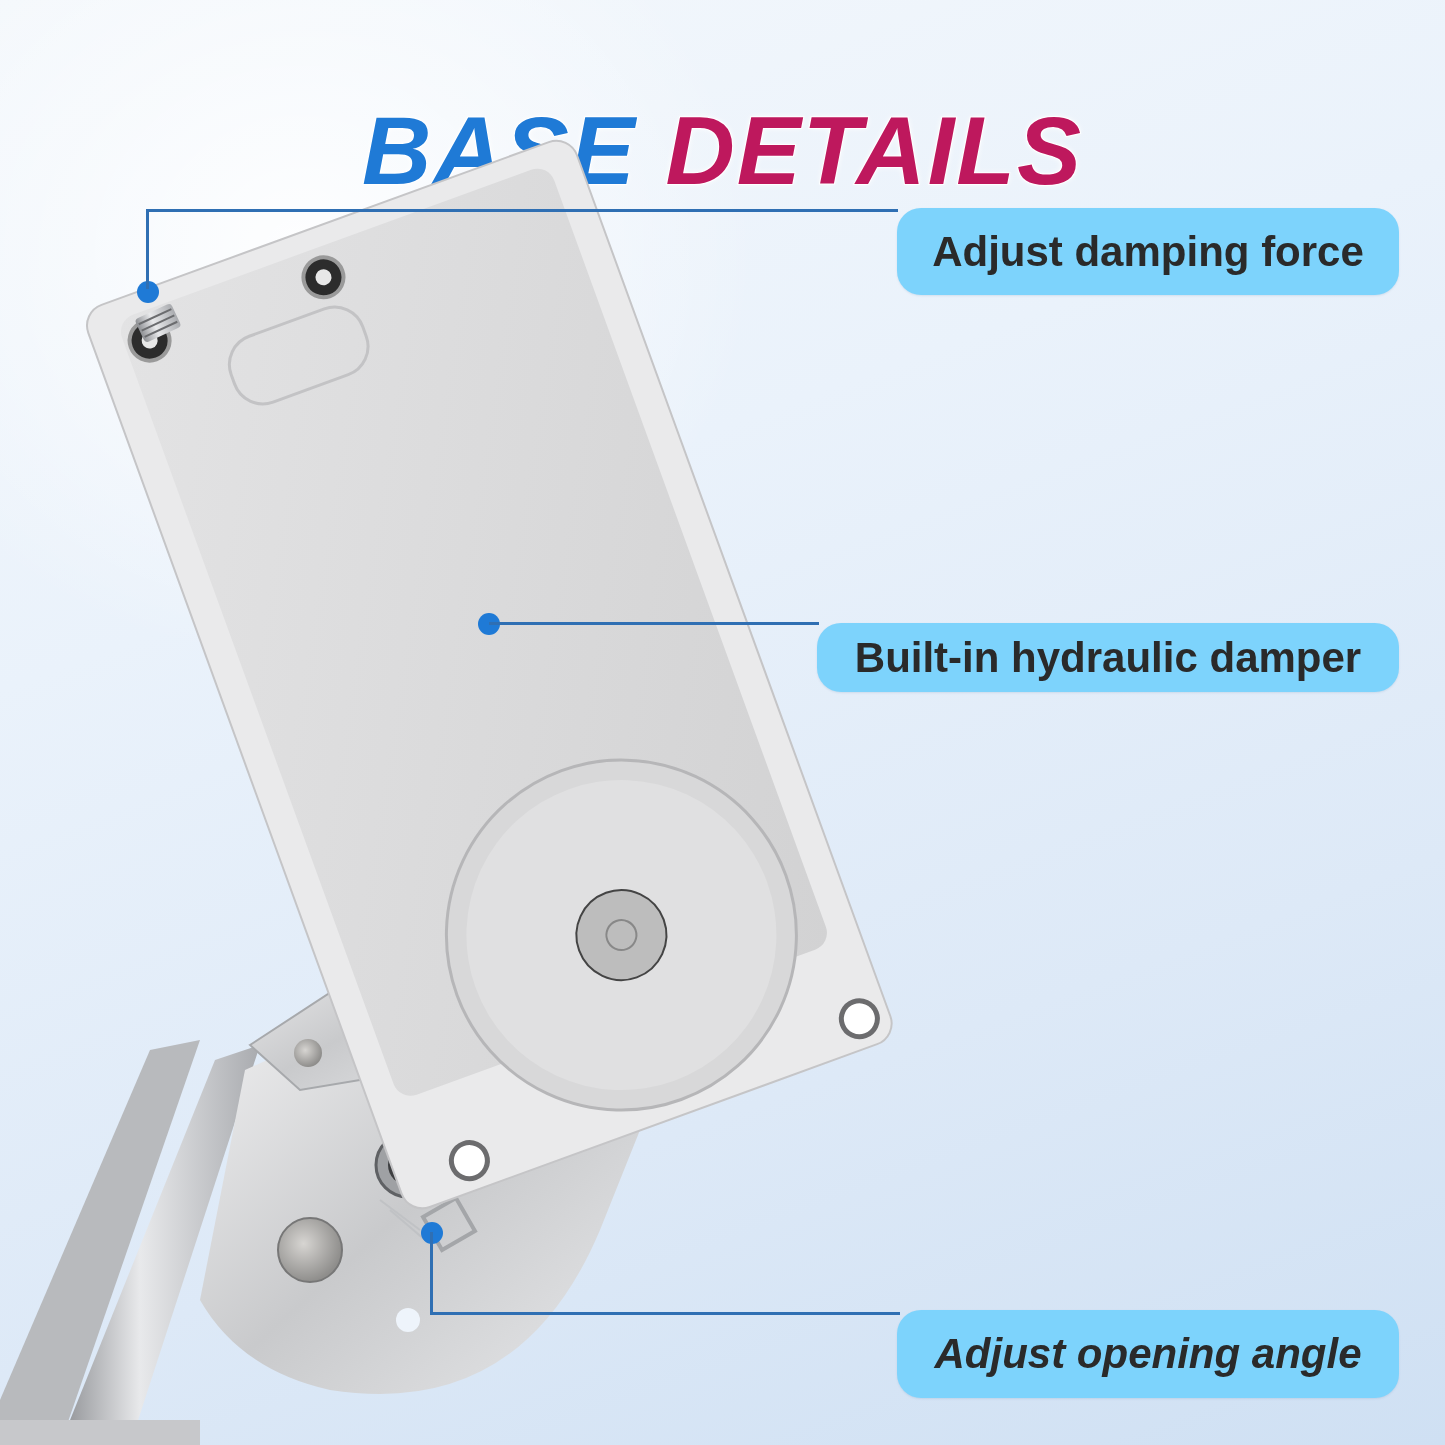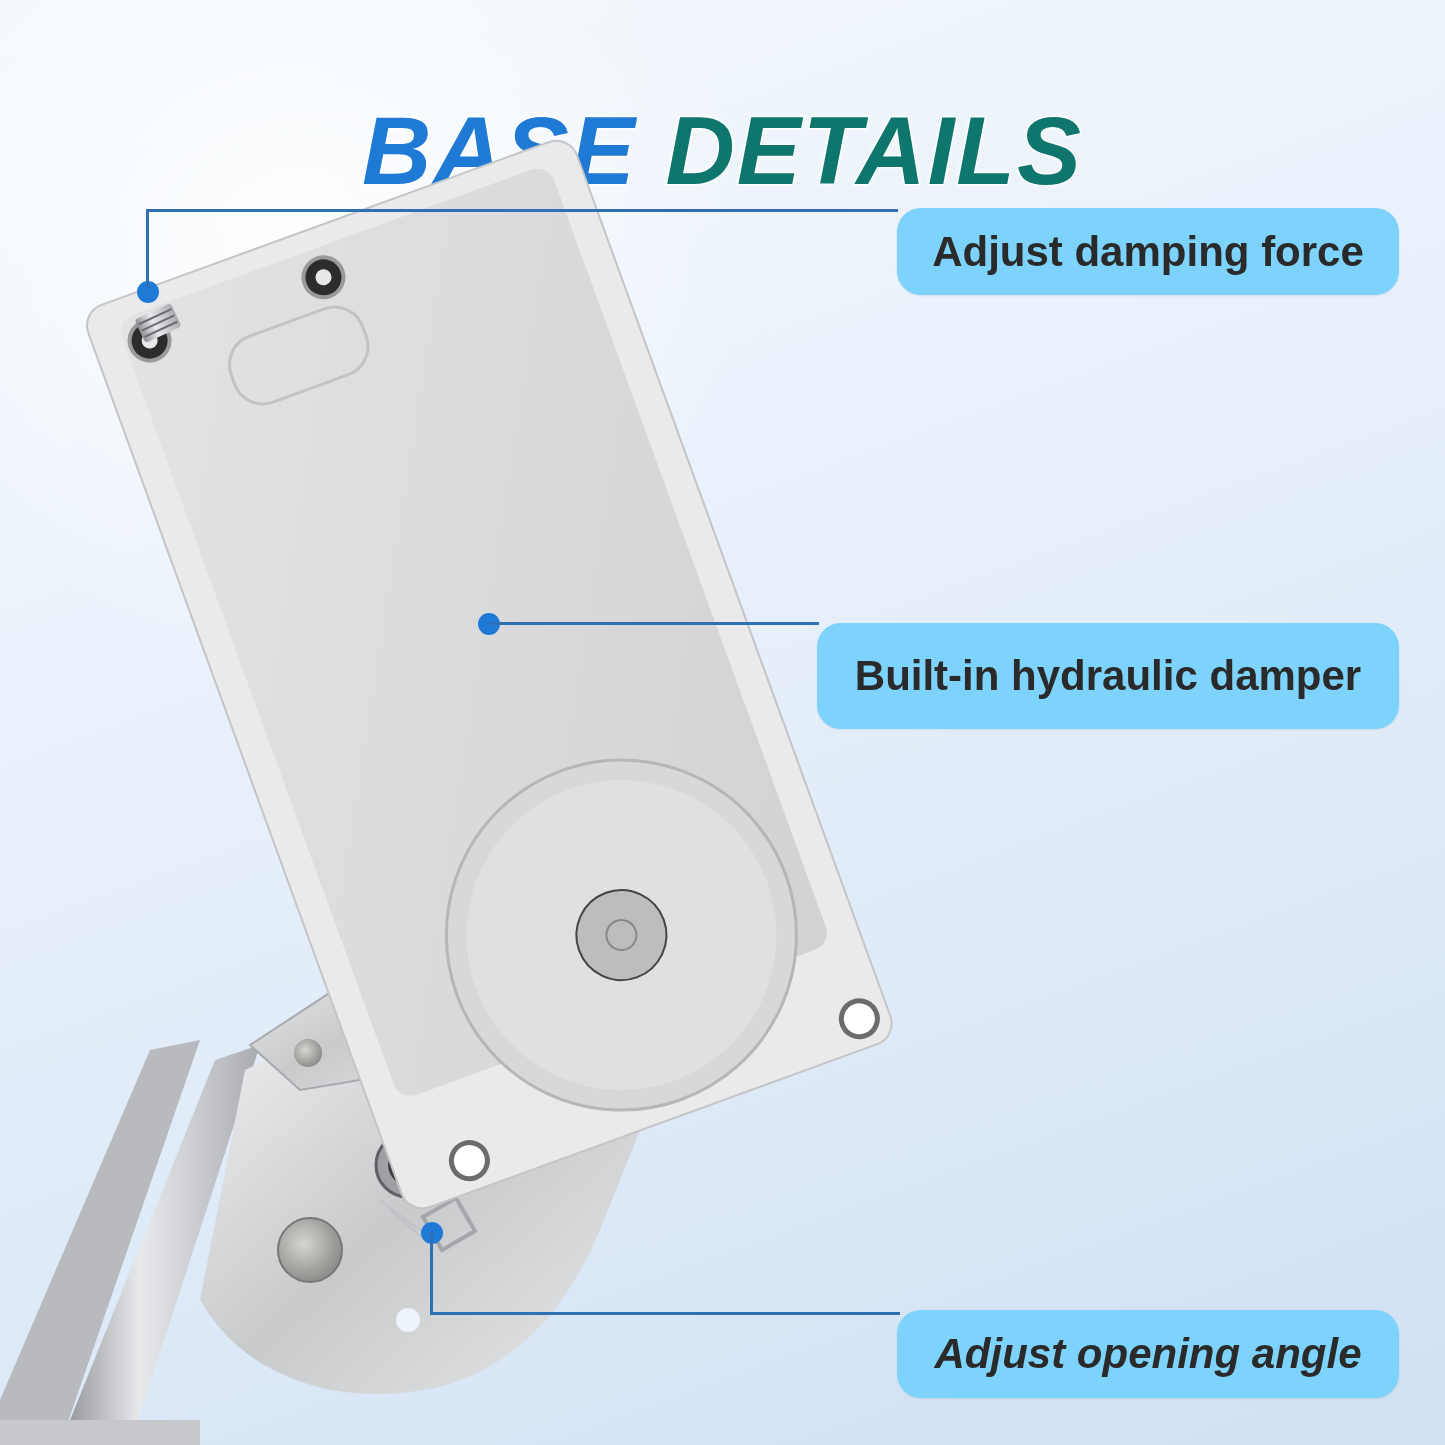--- a/index.html
+++ b/index.html
@@ -13,21 +13,21 @@
     background: radial-gradient(ellipse at center, rgba(255,255,255,0.9) 0%, rgba(255,255,255,0) 65%);
   }
   .title {
     position:absolute; left:0; top:32px; width:1445px; text-align:center;
     font-family: "Liberation Sans", sans-serif; font-weight:bold; font-style:italic;
     font-size:96px; letter-spacing:2px; line-height:110px;
   }
   .title span { -webkit-text-stroke: 2px #ffffff; paint-order: stroke fill;
     text-shadow: 0 0 6px #fff, 0 0 2px #fff; }
   .t-blue { color:#1f7ad6; }
-  .t-dark { color:#0f766e; }
+  .t-dark { color:#be185d; }
   svg.art { position:absolute; left:0; top:0; }
   .callout {
     position:absolute; background:#7dd3fc; border-radius:24px;
     color:#2a2a2a; font-weight:bold; font-size:42px;
     display:flex; align-items:center; justify-content:center;
     box-shadow: 0 1px 2px rgba(80,120,170,0.15);
     margin-top: 43px;
   }
   .line { position:absolute; background:#2f6fb3; }
   .dot { position:absolute; width:22px; height:22px; border-radius:50%; background:#1f7ad6; }
@@ -118,21 +118,21 @@
 
 <div class="dot" style="left:137px; top:281px;"></div>
 <div class="line" style="left:146px; top:209px; width:3px; height:80px;"></div>
 <div class="line" style="left:146px; top:209px; width:752px; height:3px;"></div>
 <div class="callout" style="left:897px; top:165px; width:502px; height:87px;">
   <span>Adjust damping force</span>
 </div>
 
 <div class="dot" style="left:478px; top:613px;"></div>
 <div class="line" style="left:489px; top:622px; width:330px; height:3px;"></div>
-<div class="callout" style="left:817px; top:580px; width:582px; height:106px;">
+<div class="callout" style="left:817px; top:580px; width:582px; height:69px;">
   <span>Built-in hydraulic damper</span>
 </div>
 
 <div class="dot" style="left:421px; top:1222px;"></div>
 <div class="line" style="left:430px; top:1232px; width:3px; height:82px;"></div>
 <div class="line" style="left:430px; top:1312px; width:470px; height:3px;"></div>
 <div class="callout" style="left:897px; top:1267px; width:502px; height:88px;font-style:italic;">
   <span>Adjust opening angle</span>
 </div>
 

